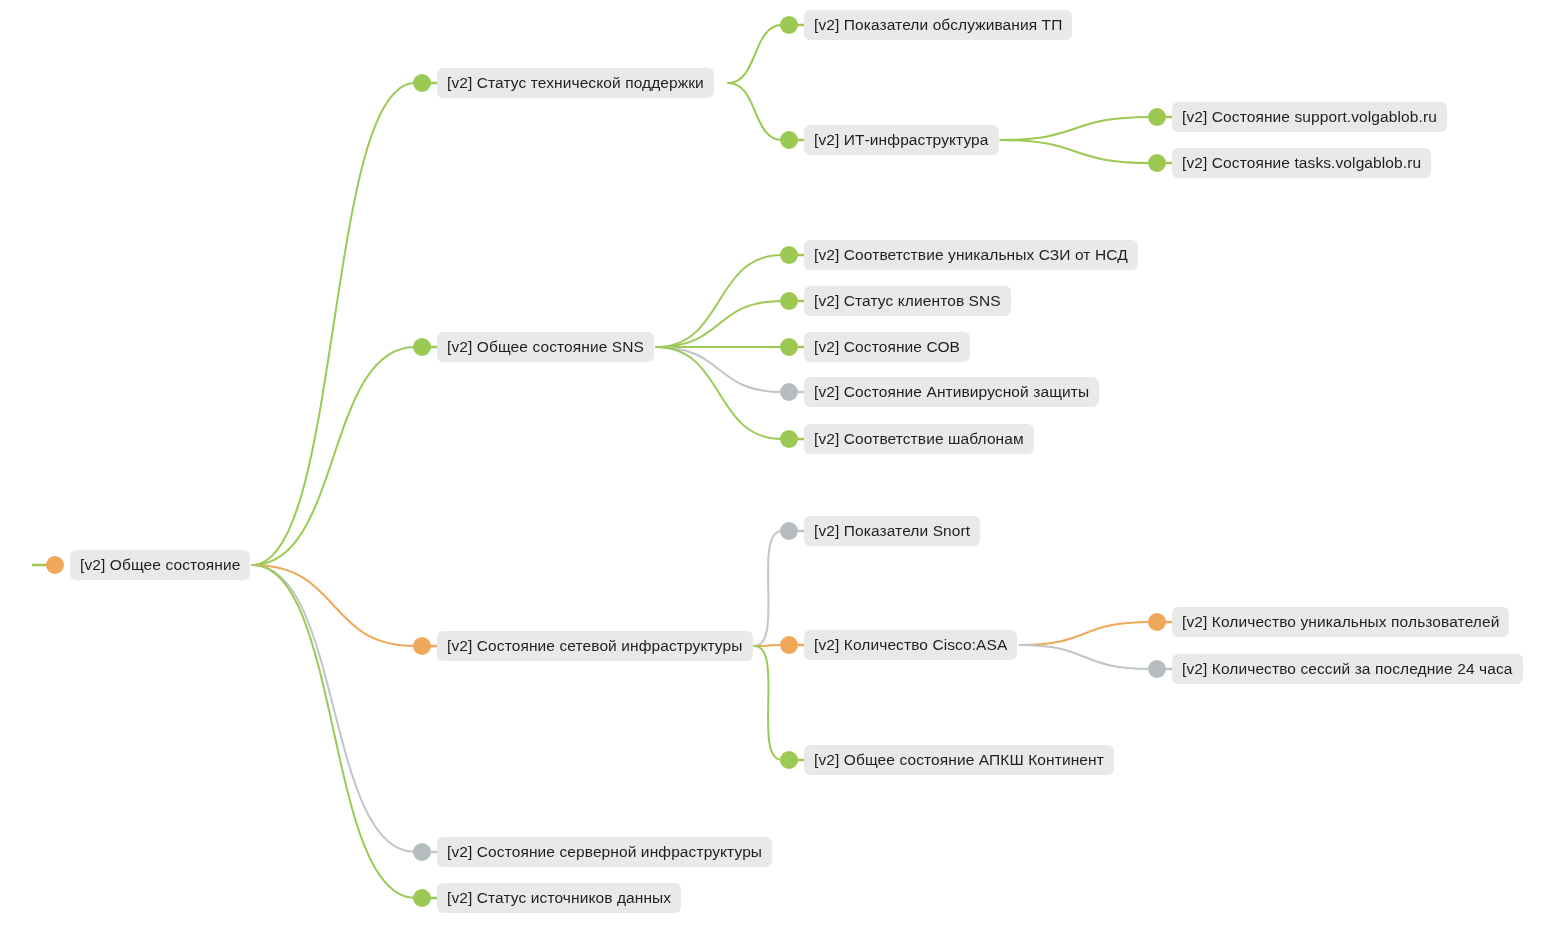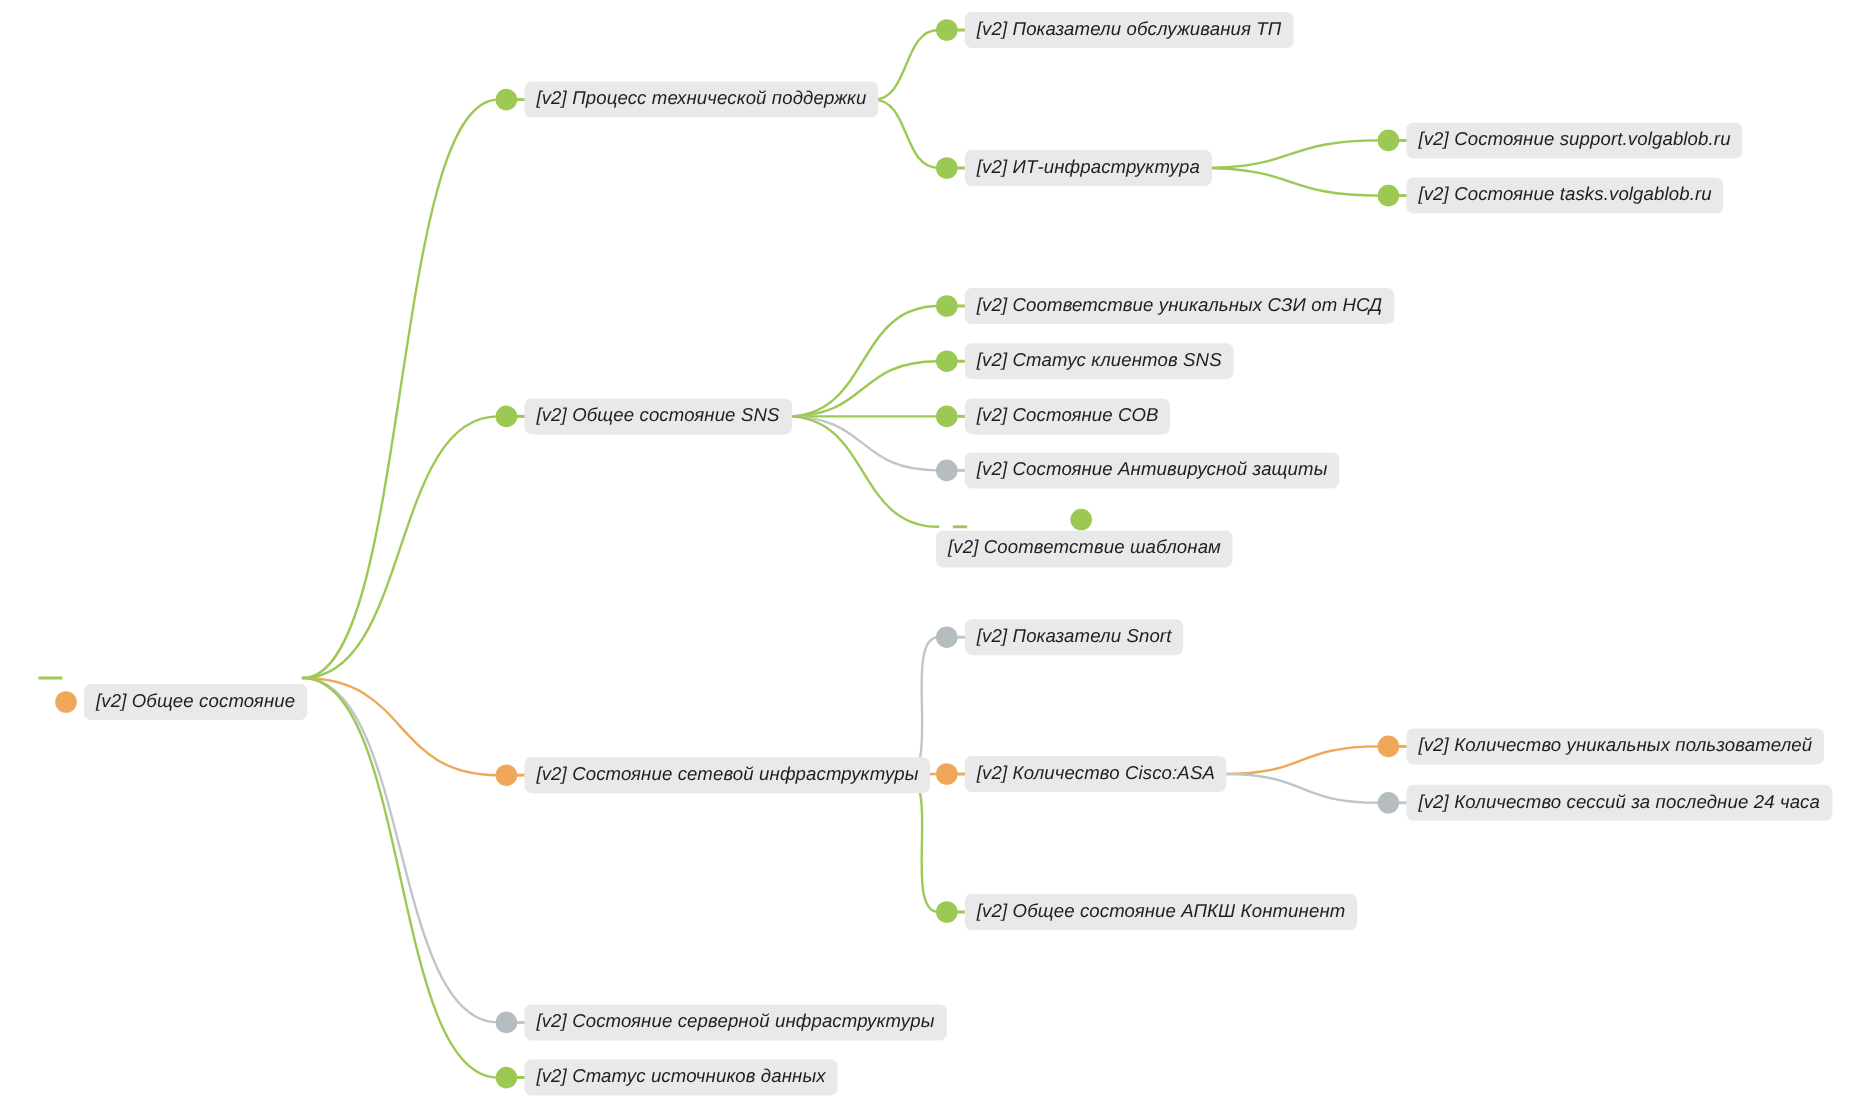--- a/index.html
+++ b/index.html
@@ -41,21 +41,20 @@
     margin-right: 6px;
   }
   .node-label {
     background: #e9e9e9;
     color: #1f1f1f;
     font-size: 15.5px;
     line-height: 1;
     padding: 7px 10px 8px 10px;
     border-radius: 6px;
     letter-spacing: 0.1px;
-    font-style: italic;
   }
 </style>
 </head>
 <body>
 
 <div id="canvas">
   <svg id="edges" viewBox="0 0 1541 927" preserveAspectRatio="none">
       <path d="M 252.421875 565 C 341.83984375 565, 325.58203125 83, 415 83" fill="none" stroke="#9cc954" stroke-width="2" stroke-linecap="round"></path>
       <path d="M 252.421875 565 C 341.83984375 565, 325.58203125 347, 415 347" fill="none" stroke="#9cc954" stroke-width="2" stroke-linecap="round"></path>
       <path d="M 252.421875 565 C 341.83984375 565, 325.58203125 646, 415 646" fill="none" stroke="#efa85a" stroke-width="2" stroke-linecap="round"></path>
@@ -90,27 +89,27 @@
       <path d="M 427 646 L 439 646" stroke="#efa85a" stroke-width="2.5" fill="none"></path>
       <path d="M 794 531 L 806 531" stroke="#bfc5c9" stroke-width="2.5" fill="none"></path>
       <path d="M 794 645 L 806 645" stroke="#efa85a" stroke-width="2.5" fill="none"></path>
       <path d="M 1162 622 L 1174 622" stroke="#efa85a" stroke-width="2.5" fill="none"></path>
       <path d="M 1162 669 L 1174 669" stroke="#bfc5c9" stroke-width="2.5" fill="none"></path>
       <path d="M 794 760 L 806 760" stroke="#9cc954" stroke-width="2.5" fill="none"></path>
       <path d="M 427 852 L 439 852" stroke="#bfc5c9" stroke-width="2.5" fill="none"></path>
       <path d="M 427 898 L 439 898" stroke="#9cc954" stroke-width="2.5" fill="none"></path>
     </svg>
   <div id="node-layer">
-      <div class="node" style="left: 46px; top: 585px;">
+      <div class="node" style="left: 46px; top: 565px;">
         <span class="node-dot" style="background: rgb(239, 168, 90);"></span>
         <span class="node-label">[v2] Общее состояние</span>
       </div>
       <div class="node" style="left: 413px; top: 83px;">
         <span class="node-dot" style="background: rgb(156, 201, 84);"></span>
-        <span class="node-label">[v2] Процесс технической поддержки</span>
+        <span class="node-label">[v2] Статус технической поддержки</span>
       </div>
       <div class="node" style="left: 780px; top: 25px;">
         <span class="node-dot" style="background: rgb(156, 201, 84);"></span>
         <span class="node-label">[v2] Показатели обслуживания ТП</span>
       </div>
       <div class="node" style="left: 780px; top: 140px;">
         <span class="node-dot" style="background: rgb(156, 201, 84);"></span>
         <span class="node-label">[v2] ИТ-инфраструктура</span>
       </div>
       <div class="node" style="left: 1148px; top: 117px;">
@@ -134,21 +133,21 @@
         <span class="node-label">[v2] Статус клиентов SNS</span>
       </div>
       <div class="node" style="left: 780px; top: 347px;">
         <span class="node-dot" style="background: rgb(156, 201, 84);"></span>
         <span class="node-label">[v2] Состояние СОВ</span>
       </div>
       <div class="node" style="left: 780px; top: 392px; text-align: right;">
         <span class="node-dot" style="background: rgb(181, 189, 193);"></span>
         <span class="node-label">[v2] Состояние Антивирусной защиты</span>
       </div>
-      <div class="node" style="left: 780px; top: 439px; flex-direction: column;">
+      <div class="node" style="left: 780px; top: 439px;">
         <span class="node-dot" style="background: rgb(156, 201, 84);"></span>
         <span class="node-label">[v2] Соответствие шаблонам</span>
       </div>
       <div class="node" style="left: 413px; top: 646px;">
         <span class="node-dot" style="background: rgb(239, 168, 90);"></span>
         <span class="node-label">[v2] Состояние сетевой инфраструктуры</span>
       </div>
       <div class="node" style="left: 780px; top: 531px;">
         <span class="node-dot" style="background: rgb(181, 189, 193);"></span>
         <span class="node-label">[v2] Показатели Snort</span>

